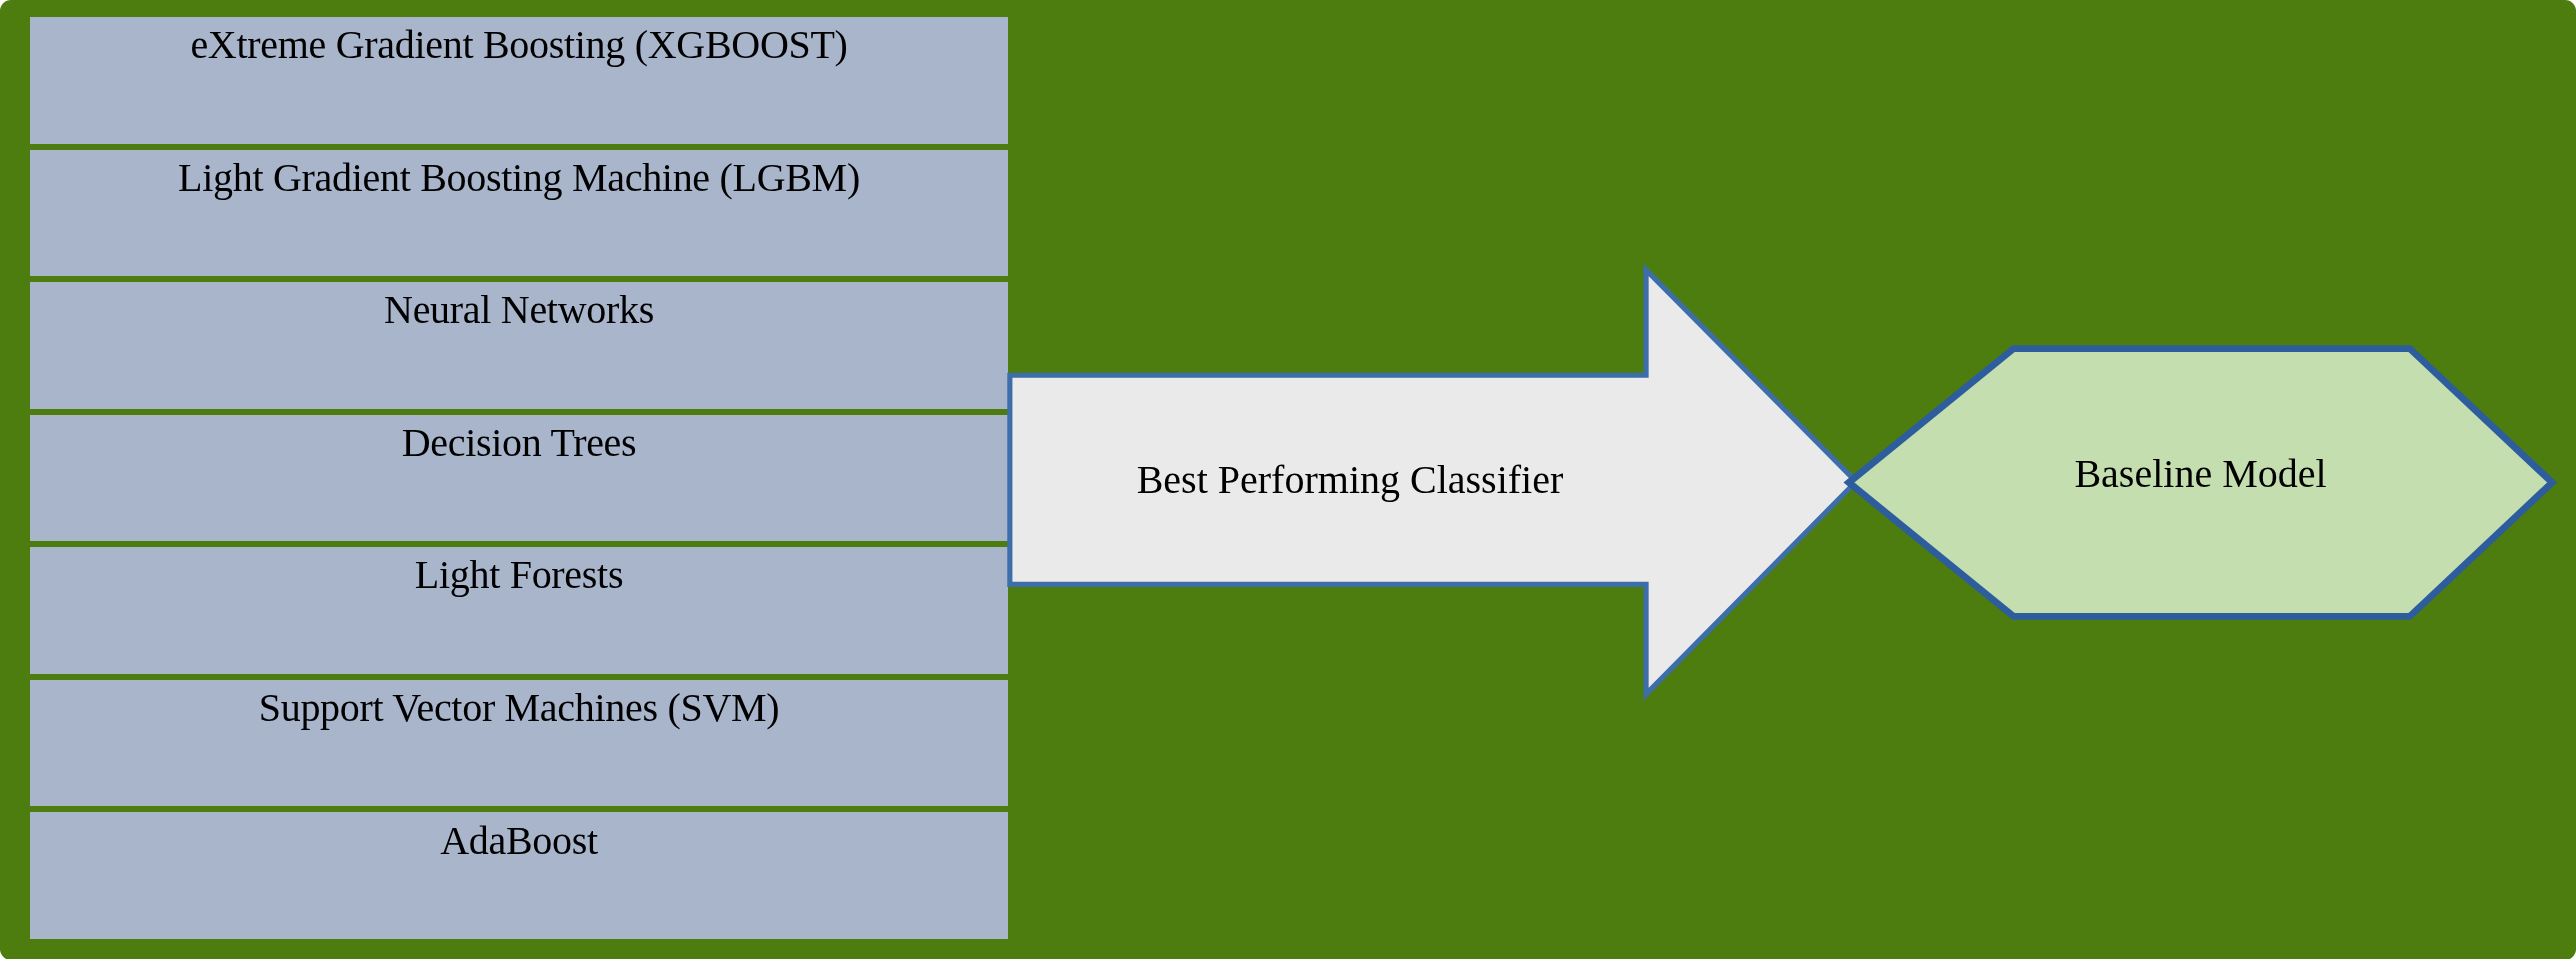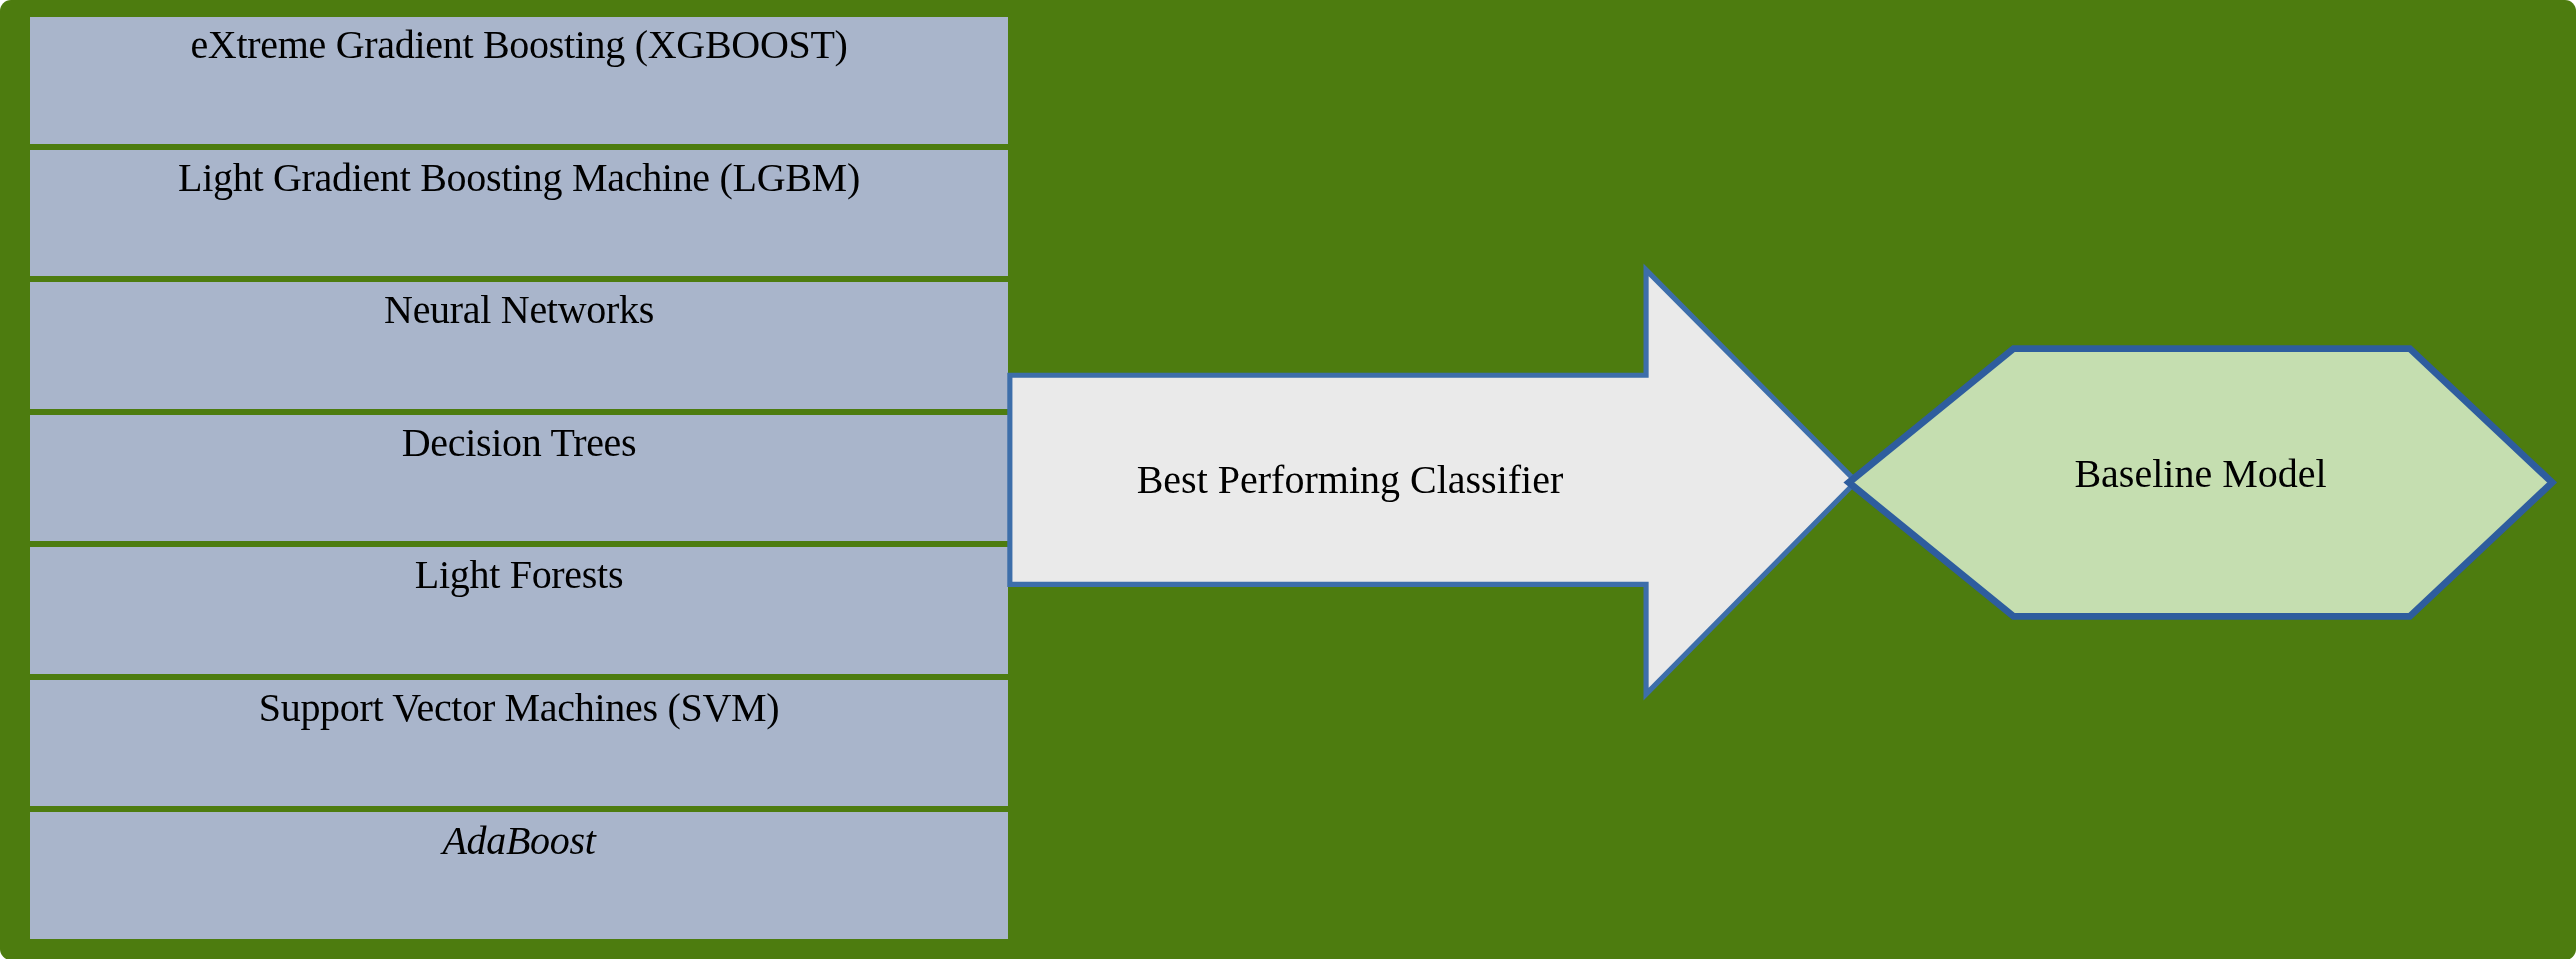--- a/index.html
+++ b/index.html
@@ -29,21 +29,21 @@
     flex-direction: column;
   }
   .classifier-box {
     flex: 1 1 0;
     background: #A9B5CB;
     position: relative;
     margin-bottom: 6px;
     display: block;
     box-sizing: border-box;
   }
-  .classifier-box:last-child { margin-bottom: 0; font-style: italic; }
+  .classifier-box:last-child { margin-bottom: 0; }
   .classifier-label {
     position: absolute;
     left: 0;
     right: 0;
     top: 5.1px;
     text-align: center;
     color: #000000;
     font-size: 40px;
     line-height: 1.15;
     letter-spacing: -0.3px;

